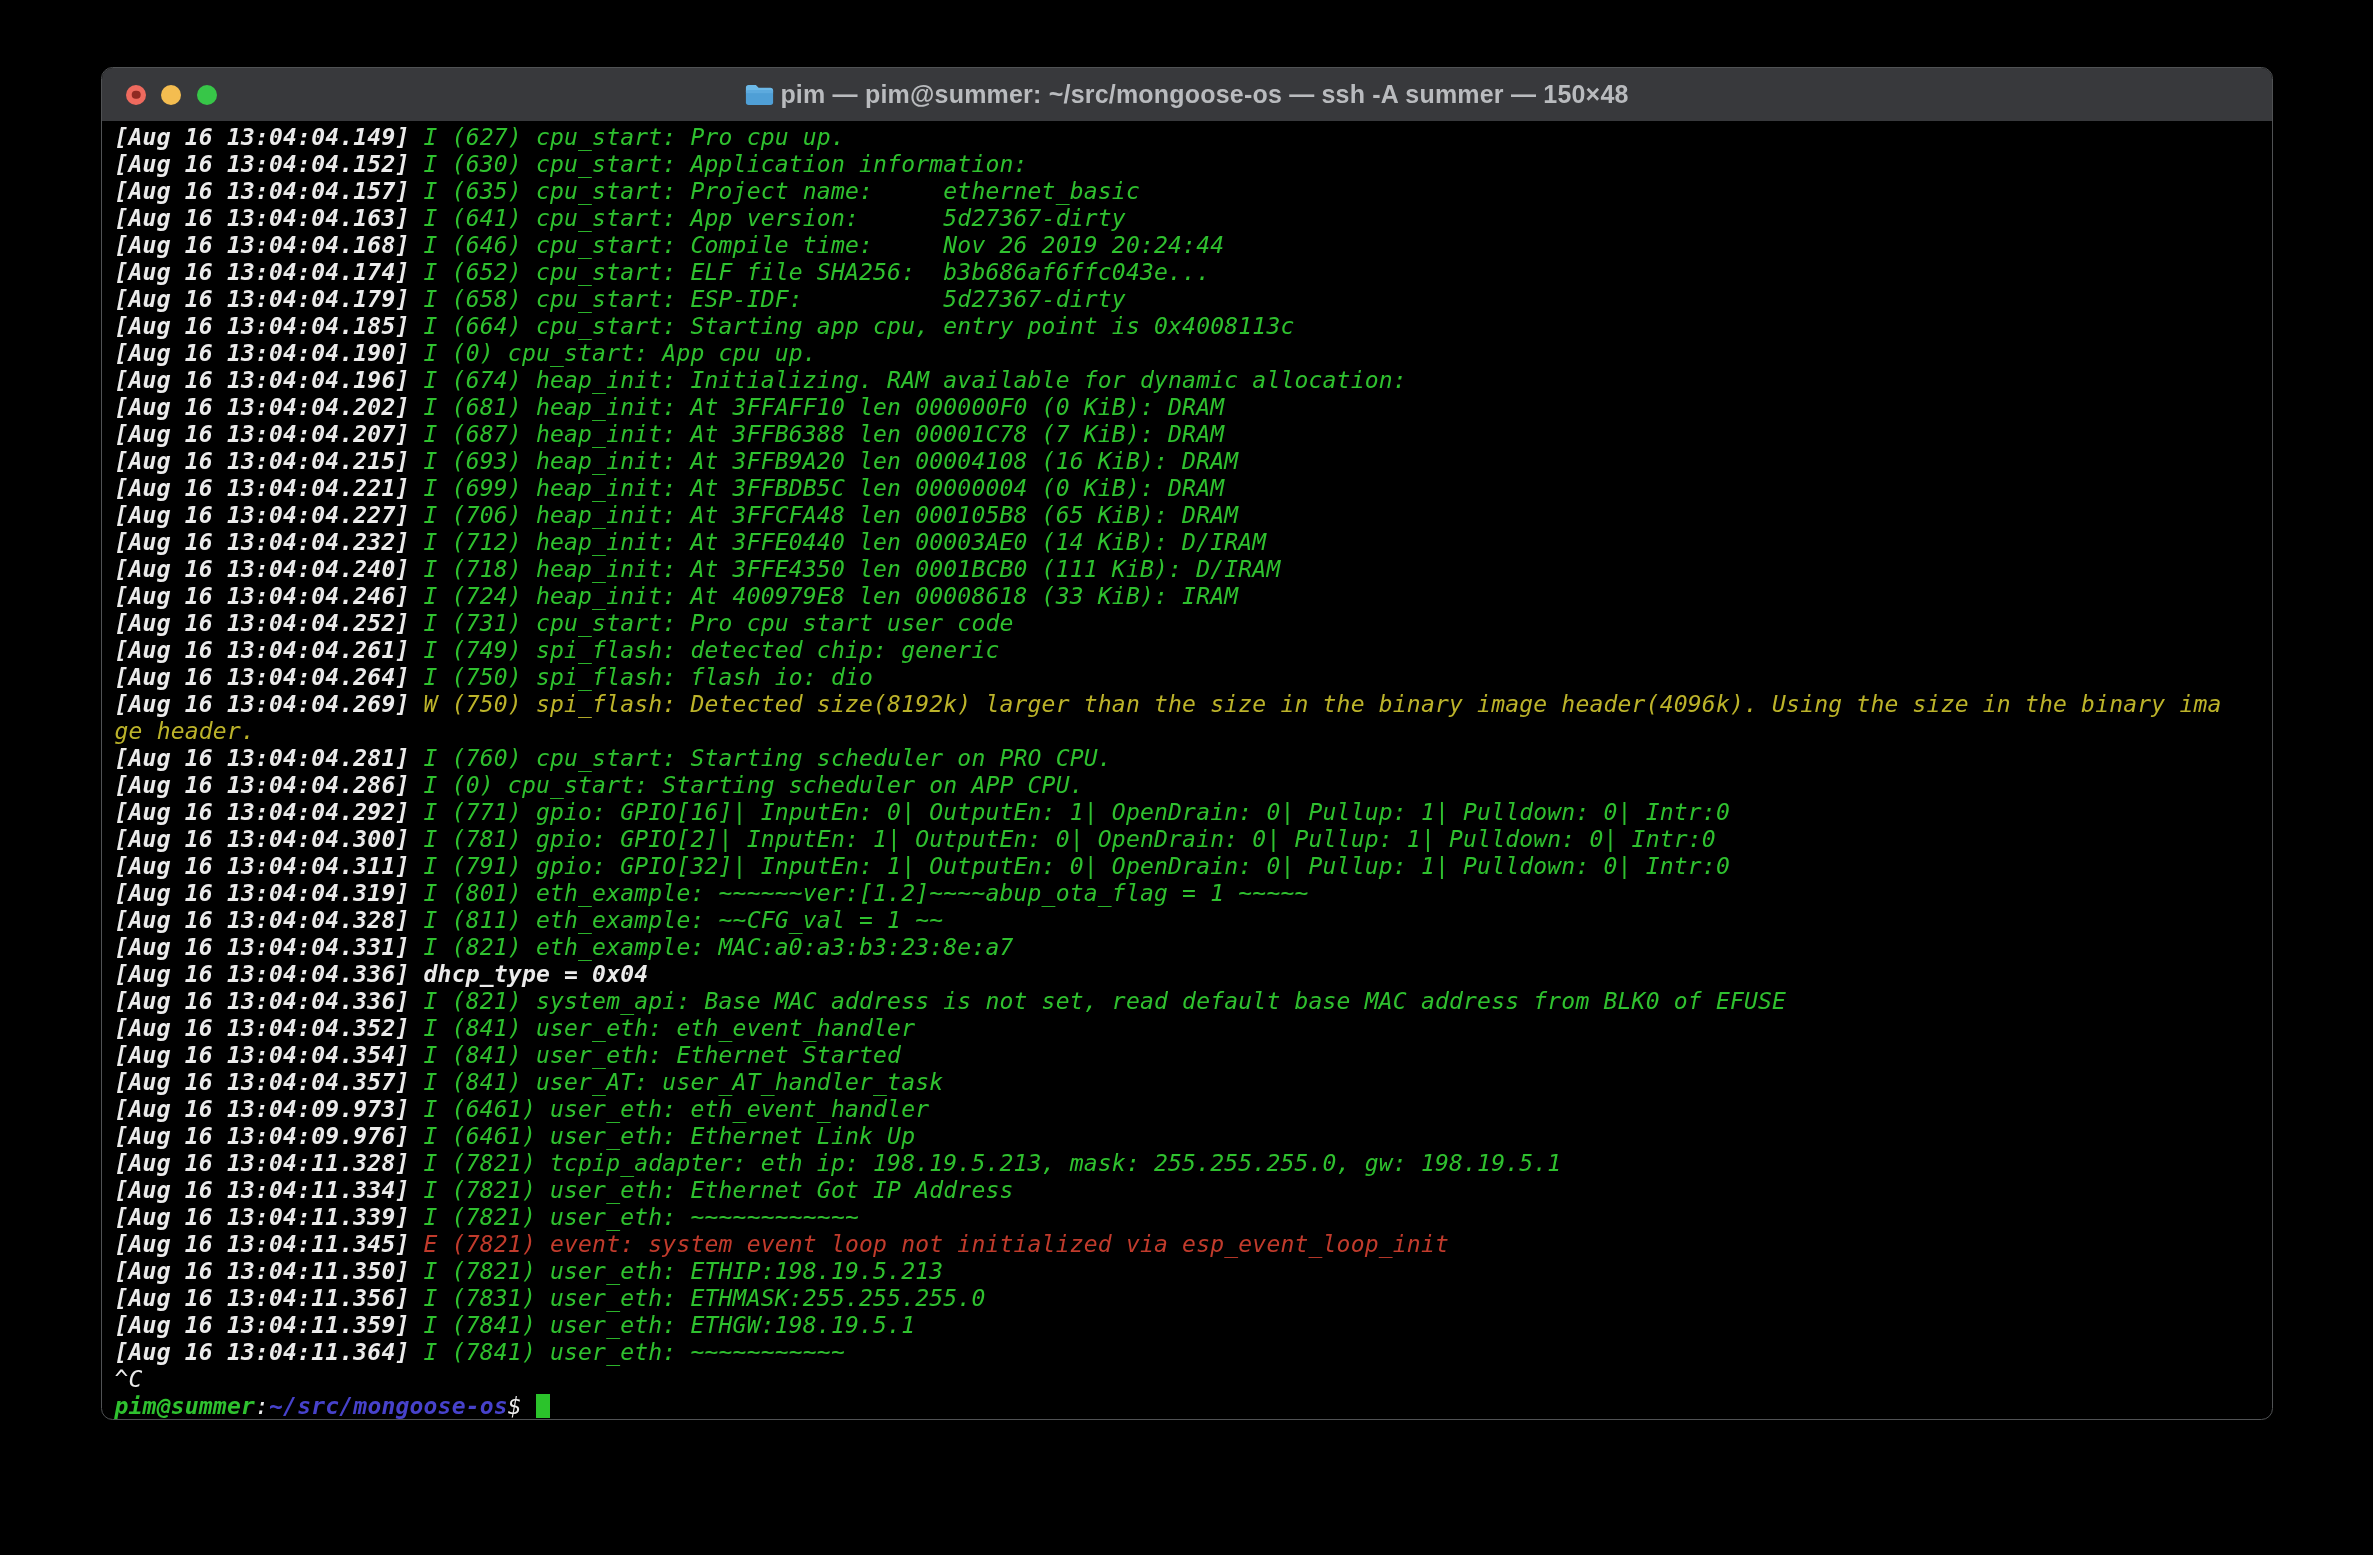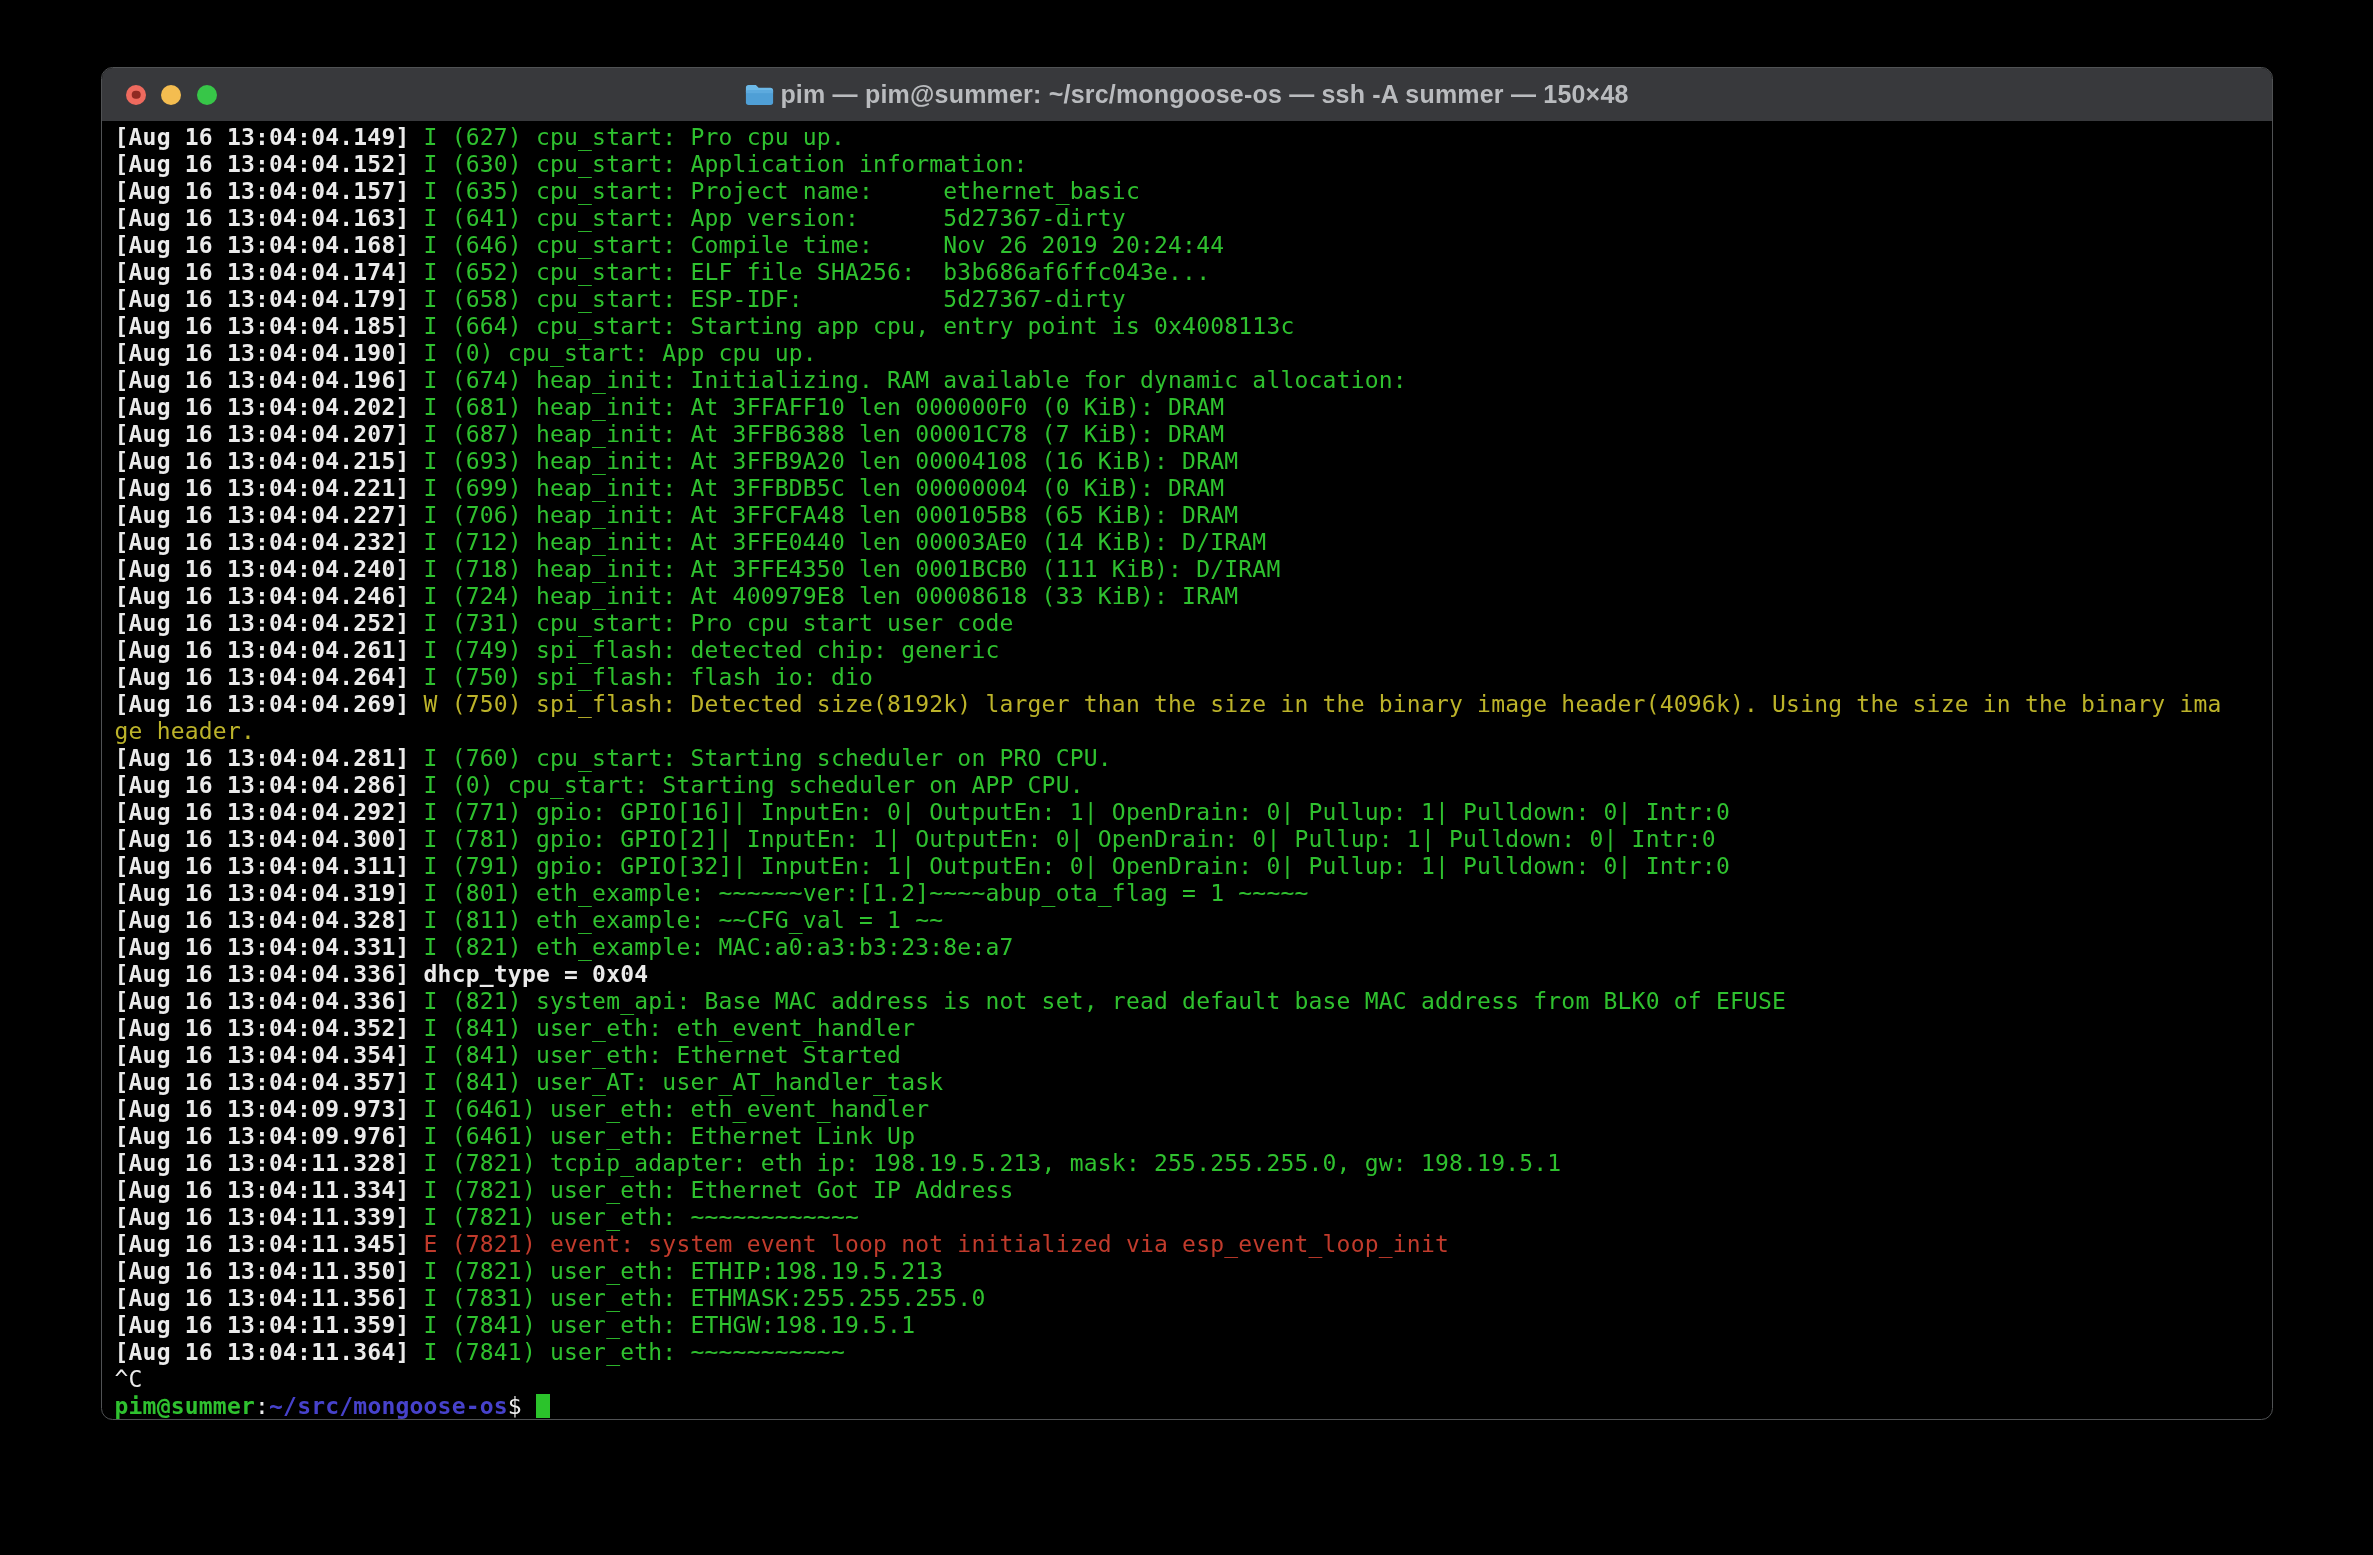--- a/index.html
+++ b/index.html
@@ -48,21 +48,21 @@
   }
   .terminal{
     position:absolute;left:0;right:0;top:53px;bottom:0;
     padding:2.9px 0 0 12.5px;
     overflow:hidden;
     font-family:"DejaVu Sans Mono",monospace;
     font-size:23px;line-height:27px;
     letter-spacing:0.2px;
     white-space:pre;
   }
-  .term-row{height:27px;}
+  .term-row{height:27px;font-style:italic;}
   .seg-ts{color:var(--ts,#ebebeb);font-weight:bold;}
   .seg-plain{color:var(--plain,#ebebeb);}
   .seg-plainb{color:var(--plain,#ebebeb);font-weight:bold;text-align:right;}
   .seg-info{color:var(--info,#2fc12f);}
   .seg-warn{color:var(--warn,#bcb32a);}
   .seg-error{color:var(--error,#c13b2c);}
   .seg-user{color:var(--user,#2fc12f);font-weight:bold;}
   .seg-path{color:var(--path,#4742cb);font-weight:bold;}
   .term-cursor{
     display:inline-block;width:14.4px;height:24px;

